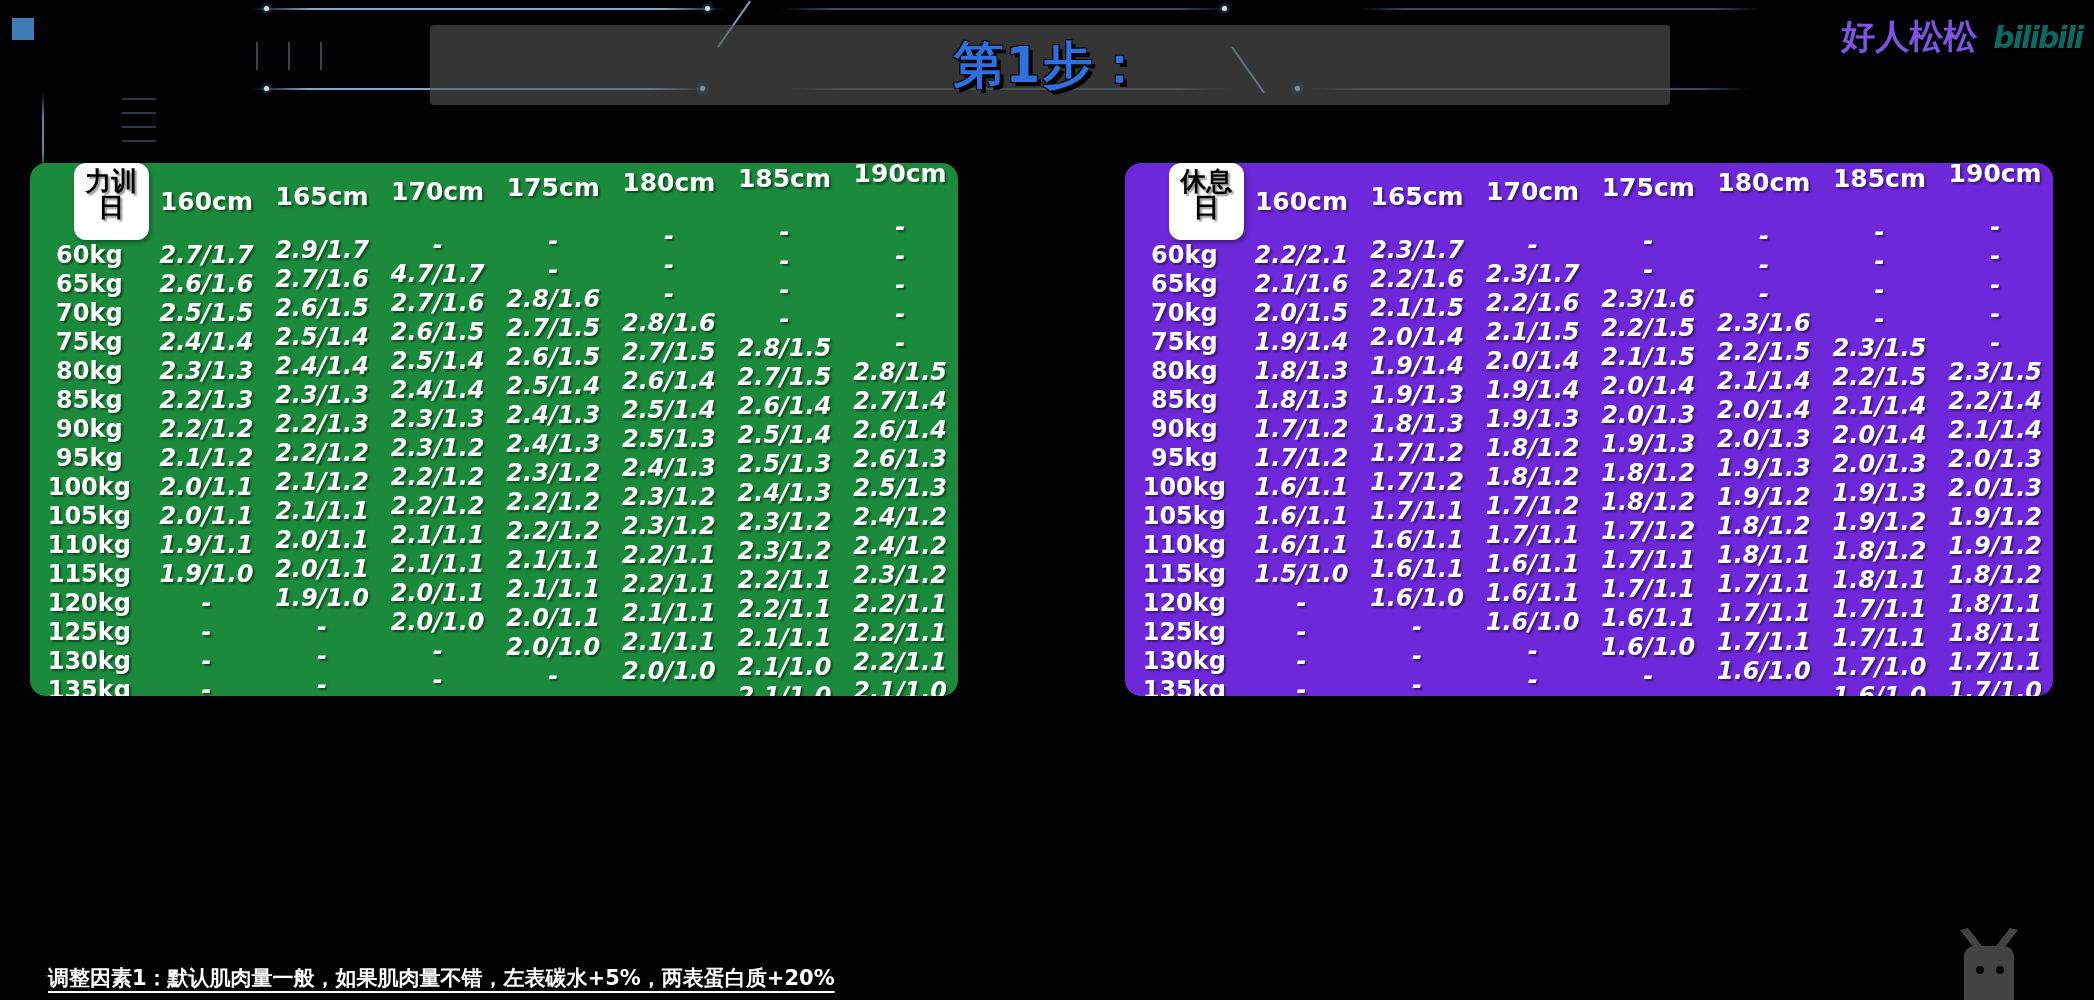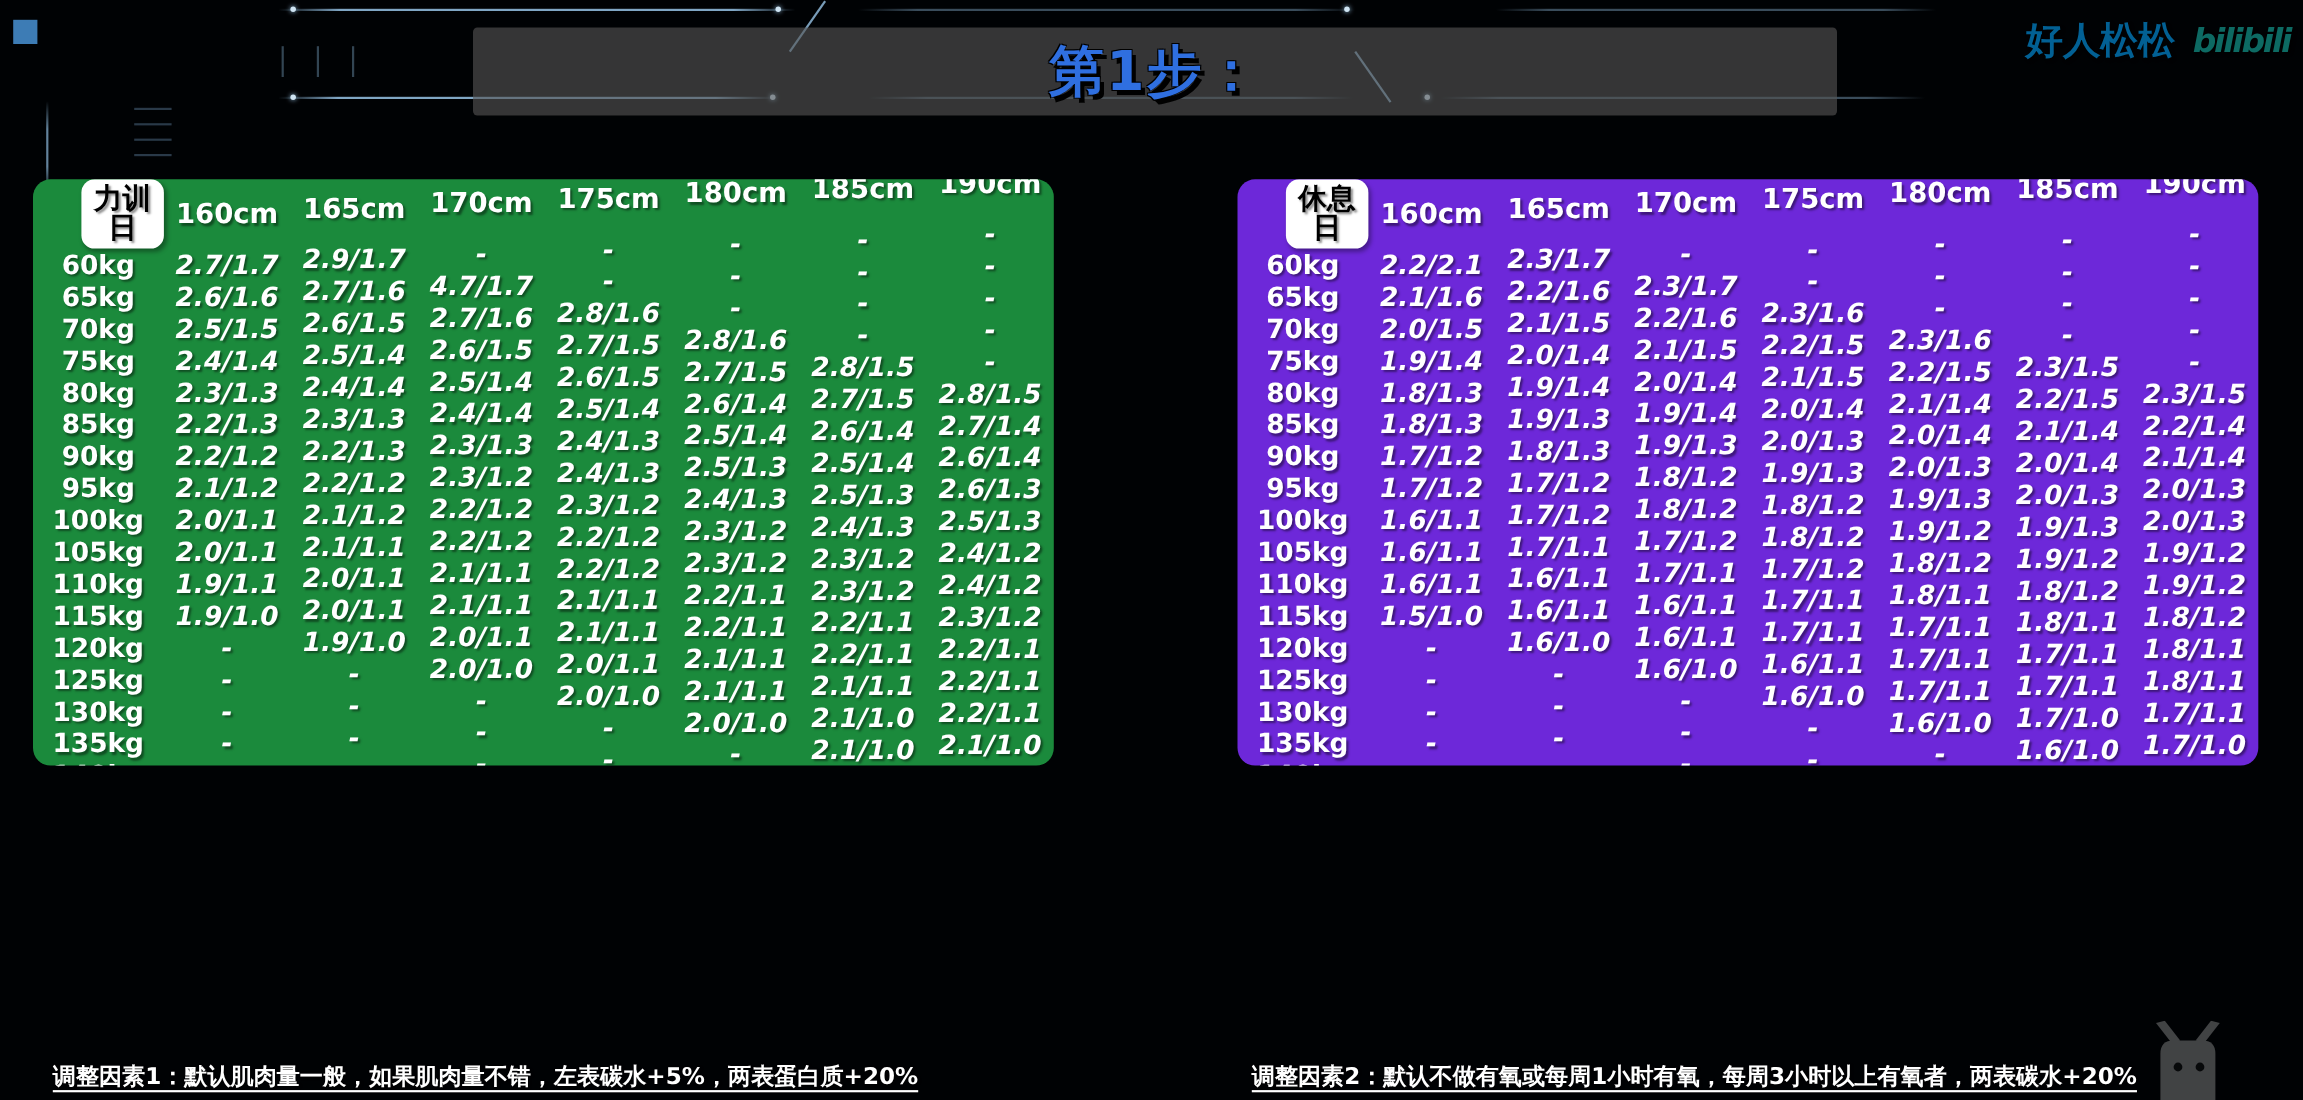--- a/index.html
+++ b/index.html
@@ -51,21 +51,21 @@
     white-space: nowrap;
   }
   #subtitle span { text-decoration: underline; text-underline-offset: 4px; margin: 0 14px; }
 
   
   #watermark {
     position: absolute; right: 12px; top: 14px;
     display: flex; align-items: center; gap: 16px;
   }
   #wm-name {
-    color: #0369a1; font-size: 34px; font-weight: 700;
+    color: #8b5cf6; font-size: 34px; font-weight: 700;
     font-family: "DejaVu Sans", "Liberation Sans", sans-serif;
     text-shadow: 2px 2px 3px rgba(0,0,0,.8);
     opacity: .92;
   }
   #wm-logo {
     color: #0f766e; font-size: 30px; font-weight: 800; font-style: italic;
     letter-spacing: -2px;
     font-family: "DejaVu Sans", "Liberation Sans", sans-serif;
     text-shadow: 2px 2px 3px rgba(0,0,0,.8);
     opacity: .9;
@@ -118,21 +118,21 @@
   .st2 { position: relative; top: -10px; }
   .st3 { position: relative; top: -14px; }
   .st4 { position: relative; top: -19px; }
   .st5 { position: relative; top: -23px; }
   .st6 { position: relative; top: -28px; }
 
   .badge {
     display: inline-block;
     background: #ffffff; color: #000000;
     font-size: 26px; font-weight: 800;
-    padding: 5px 11px 6px 11px;
+    padding: 5px 11px 20px 11px;
     border-radius: 12px;
     box-shadow: 2px 3px 4px rgba(0,0,0,.35);
     font-family: "DejaVu Sans", "Liberation Sans", sans-serif;
     line-height: 1;
     margin-left: 44px;
   }
 
   
   .footnote {
     position: absolute; bottom: 8px;
@@ -585,15 +585,14 @@
             <td class="st3">-</td>
             <td class="st4">-</td>
             <td class="st5">1.6/1.0</td>
             <td class="st6">1.7/1.0</td>
           </tr>
         </tbody>
     </table>
   </div>
 
   <div class="footnote" id="foot-1">调整因素1：默认肌肉量一般，如果肌肉量不错，左表碳水+5%，两表蛋白质+20%</div>
-  <div class="footnote" id="foot-2">调整因素2：默认不做有氧或每周1小时有氧，每周3小时以上有氧者，两表碳水+20%</div>
 
 </div>
 
 </body></html>

